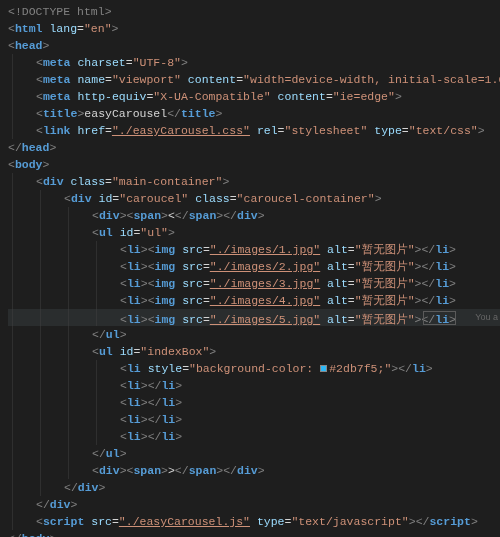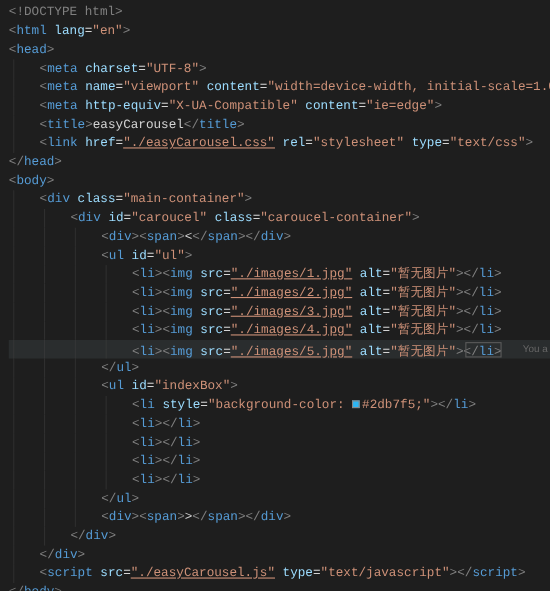--- a/index.html
+++ b/index.html
@@ -47,21 +47,21 @@
   }
   .indent-guide {
     position: absolute;
     top: 0;
     bottom: 0;
     width: 1px;
     background: var(--guide);
     opacity: 0.5;
   }
   .b { color: var(--bracket); }   
-  .t { color: var(--tag); }       
+  .t { color: var(--tag); font-weight: bold; }       
   .a { color: var(--attr-name); } 
   .v { color: var(--attr-value); }
   .u { text-decoration: underline; }
   .d { color: var(--doctype); }   
   .x { color: var(--text); }      
   .sw { display:inline-block; width:7px; height:7px; vertical-align:middle; border:1px solid #888; margin-right:2px;}
   .hl {
     background: var(--line-hl);
   }
   .cur-box {

